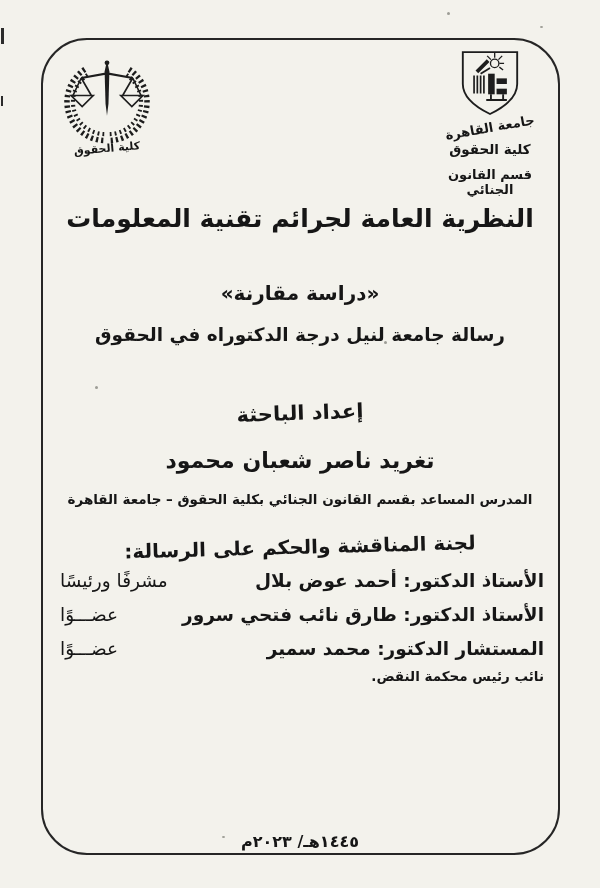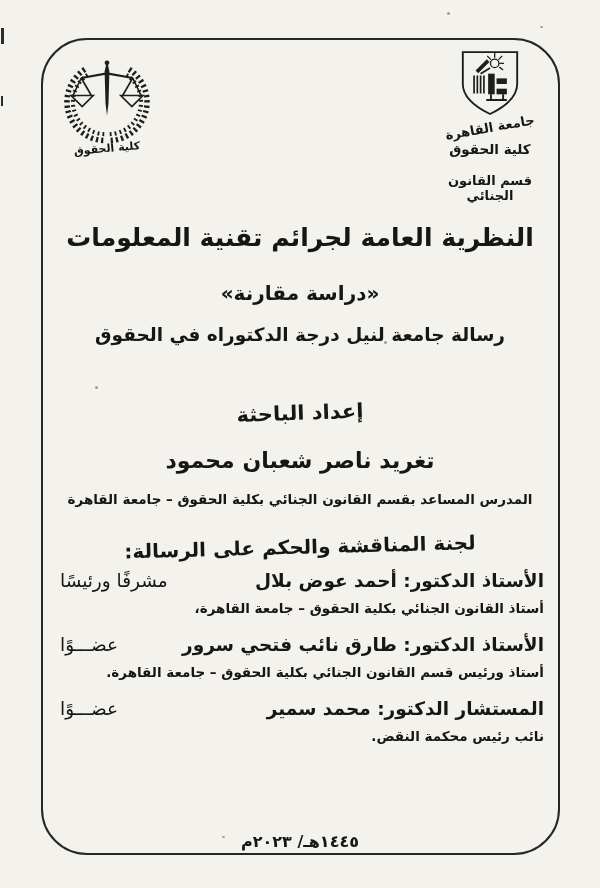--- a/index.html
+++ b/index.html
@@ -7,21 +7,21 @@
     position:relative; width:600px; height:888px; margin:0 auto;
     background:#f3f2ec; color:#161616; overflow:hidden;
     font-family:"DejaVu Sans", sans-serif; direction:rtl;
   }
   .frame {
     position:absolute; left:41px; top:38px; width:515px; height:813px;
     border:2px solid #262626; border-radius:46px;
   }
   .center-line { position:absolute; left:0; right:0; text-align:center; }
 
-  .title        { top:223px; font-size:25px; font-weight:bold; letter-spacing:0; }
+  .title        { top:204px; font-size:25px; font-weight:bold; letter-spacing:0; }
   .subtitle     { top:281px; font-size:20px; font-weight:bold; }
   .thesis       { top:324px; font-size:18.5px; font-weight:bold; }
   .prepared     { top:401px; font-size:21px; font-weight:bold; transform:rotate(-2deg) scaleY(.96); }
   .author-name  { top:448px; font-size:22px; font-weight:bold; }
   .author-title { top:491px; font-size:13.5px; font-weight:bold; }
   .committee-heading { top:535px; font-size:20px; font-weight:bold; transform:rotate(-1.5deg) scaleY(.97); }
 
   .committee { position:absolute; top:570px; left:60px; right:56px; }
   .member + .member { margin-top:13px; }
   .member-top { display:flex; justify-content:space-between; align-items:baseline; }
@@ -31,21 +31,21 @@
   .member-details div { font-size:13.5px; font-weight:bold; line-height:25px; }
 
   .date { top:832px; font-size:16px; font-weight:bold; }
 
   
   .emblem-left { position:absolute; top:52px; left:58px; width:98px; text-align:center; }
   .emblem-left .caption { font-size:11px; font-weight:bold; transform:rotate(-5deg); margin-top:-12px; }
   .emblem-right { position:absolute; top:50px; left:425px; width:130px; text-align:center; }
   .uni-callig { font-size:13px; font-weight:bold; transform:rotate(-10deg); margin-top:-2px; }
   .uni-fac { font-size:13.5px; font-weight:bold; margin-top:6px; }
-  .uni-dep { font-size:13px;  font-weight:bold; margin-top:16px; }
+  .uni-dep { font-size:13px;  font-weight:bold; margin-top:10px; }
 
   .speck { position:absolute; background:#9d9d96; border-radius:50%; }
   .edge-mark { position:absolute; background:#2b2b2b; }
 </style>
 </head>
 <body>
 
 <div class="page">
 
   <div class="frame"></div>
@@ -116,31 +116,27 @@
   <div class="center-line committee-heading">لجنة المناقشة والحكم على الرسالة:</div>
 
   <div class="committee">
 
     <div class="member">
       <div class="member-top">
         <span class="member-name">الأستاذ الدكتور: أحمد عوض بلال</span>
         <span class="member-role">مشرفًا ورئيسًا</span>
       </div>
       <div class="member-details">
-        <div>أستاذ القانون الجنائي بكلية الحقوق – جامعة القاهرة،</div>
       </div>
     </div>
 
     <div class="member">
       <div class="member-top">
         <span class="member-name">الأستاذ الدكتور: طارق نائب فتحي سرور</span>
         <span class="member-role">عضـــوًا</span>
-      </div>
-      <div class="member-details">
-        <div>أستاذ ورئيس قسم القانون الجنائي بكلية الحقوق – جامعة القاهرة.</div>
       </div>
     </div>
 
     <div class="member">
       <div class="member-top">
         <span class="member-name">المستشار الدكتور: محمد سمير</span>
         <span class="member-role">عضـــوًا</span>
       </div>
       <div class="member-details">
         <div>نائب رئيس محكمة النقض.</div>

